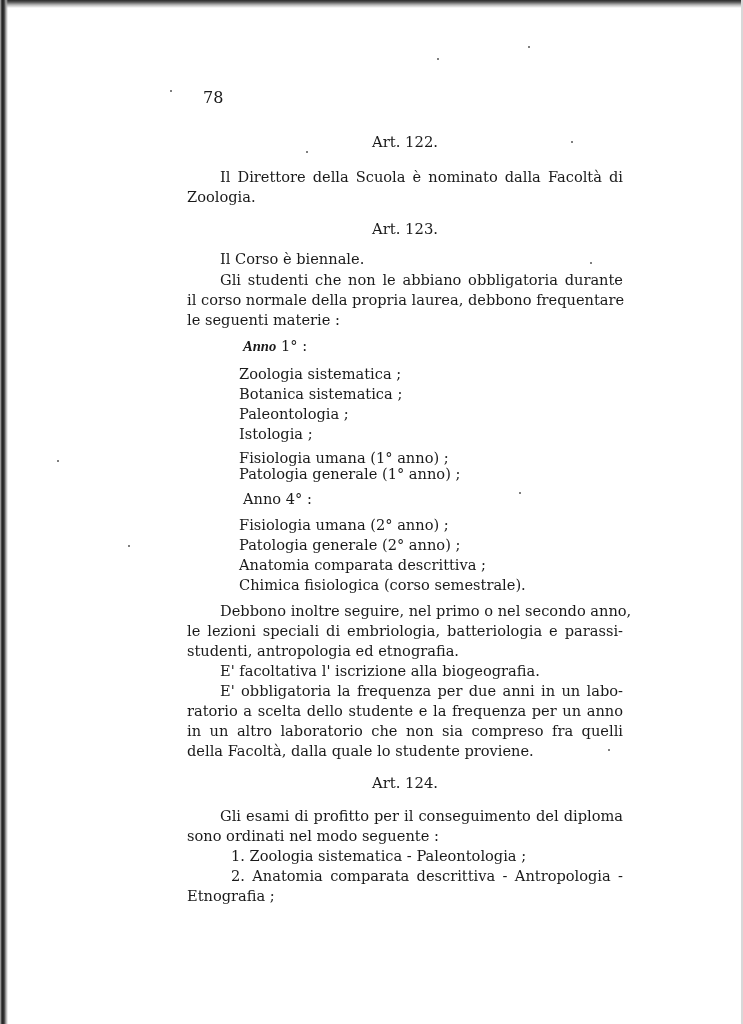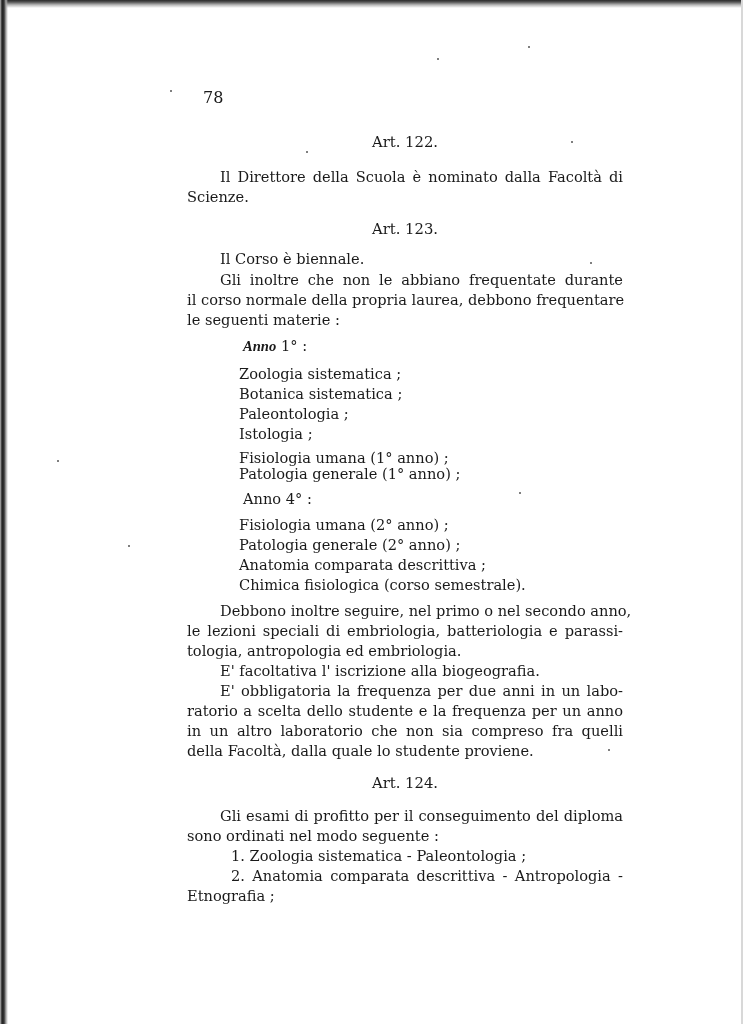--- a/index.html
+++ b/index.html
@@ -42,45 +42,45 @@
 
 <div class="edge-top"></div>
 <div class="edge-left"></div>
 <div class="edge-right"></div>
 
 <div class="page">
   <div class="abs page-number">78</div>
 
   <div class="abs art-heading" style="top:132px">Art. 122.</div>
   <div class="abs para indent" style="top:167px">Il Direttore della Scuola è nominato dalla Facoltà di</div>
-  <div class="abs para last" style="top:187px">Scienze.</div>
+  <div class="abs para last" style="top:187px">Zoologia.</div>
 
   <div class="abs art-heading" style="top:219px">Art. 123.</div>
   <div class="abs para last indent" style="top:249px">Il Corso è biennale.</div>
-  <div class="abs para indent" style="top:270px">Gli inoltre che non le abbiano frequentate durante</div>
+  <div class="abs para indent" style="top:270px">Gli studenti che non le abbiano obbligatoria durante</div>
   <div class="abs para" style="top:290px">il corso normale della propria laurea, debbono frequentare</div>
   <div class="abs para last" style="top:310px">le seguenti materie :</div>
 
   <div class="abs subhead" style="top:336px"><em>Anno</em><span> 1° :</span></div>
   <div class="abs list-item" style="top:364px">Zoologia sistematica ;</div>
   <div class="abs list-item" style="top:384px">Botanica sistematica ;</div>
   <div class="abs list-item" style="top:404px">Paleontologia ;</div>
   <div class="abs list-item" style="top:424px">Istologia ;</div>
   <div class="abs list-item" style="top:448px">Fisiologia umana (1° anno) ;</div>
   <div class="abs list-item" style="top:464px">Patologia generale (1° anno) ;</div>
 
   <div class="abs subhead" style="top:489px">Anno 4° :</div>
   <div class="abs list-item" style="top:515px">Fisiologia umana (2° anno) ;</div>
   <div class="abs list-item" style="top:535px">Patologia generale (2° anno) ;</div>
   <div class="abs list-item" style="top:555px">Anatomia comparata descrittiva ;</div>
   <div class="abs list-item" style="top:575px">Chimica fisiologica (corso semestrale).</div>
 
   <div class="abs para indent" style="top:601px">Debbono inoltre seguire, nel primo o nel secondo anno,</div>
   <div class="abs para" style="top:621px">le lezioni speciali di embriologia, batteriologia e parassi-</div>
-  <div class="abs para last" style="top:641px">tologia, antropologia ed embriologia.</div>
+  <div class="abs para last" style="top:641px">studenti, antropologia ed etnografia.</div>
   <div class="abs para last indent" style="top:661px">E' facoltativa l' iscrizione alla biogeografia.</div>
   <div class="abs para indent" style="top:681px">E' obbligatoria la frequenza per due anni in un labo-</div>
   <div class="abs para" style="top:701px">ratorio a scelta dello studente e la frequenza per un anno</div>
   <div class="abs para" style="top:721px">in un altro laboratorio che non sia compreso fra quelli</div>
   <div class="abs para last" style="top:741px">della Facoltà, dalla quale lo studente proviene.</div>
 
   <div class="abs art-heading" style="top:773px">Art. 124.</div>
   <div class="abs para indent" style="top:806px">Gli esami di profitto per il conseguimento del diploma</div>
   <div class="abs para last" style="top:826px">sono ordinati nel modo seguente :</div>
   <div class="abs enum-item" style="top:846px">1. Zoologia sistematica - Paleontologia ;</div>

